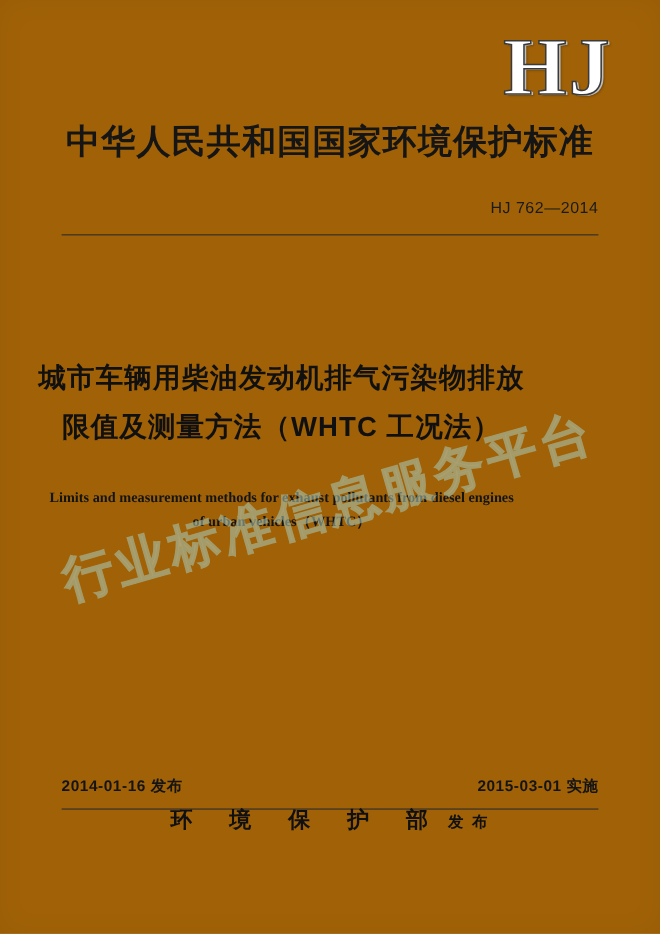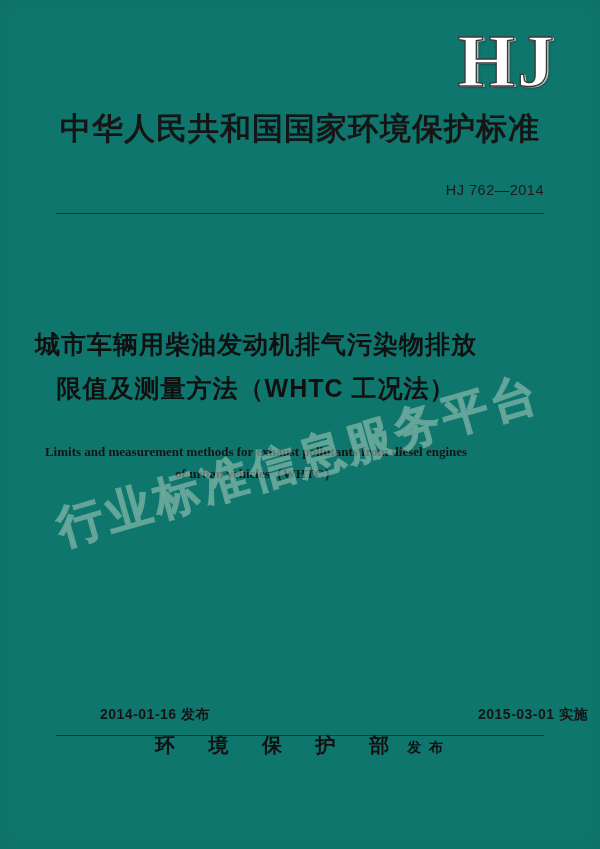--- a/index.html
+++ b/index.html
@@ -12,21 +12,21 @@
     background: #ffffff;
     font-family: "Liberation Serif", serif;
     color: #111111;
     overflow: hidden;
   }
   .page {
     position: relative;
     width: 600px;
     height: 849px;
     box-sizing: border-box;
-    background: #0f766e;
+    background: #a16207;
   }
   
   .page::before {
     content: "";
     position: absolute;
     inset: 0;
     box-shadow: inset 0 0 26px rgba(0,0,0,0.05);
     pointer-events: none;
   }
 
@@ -126,21 +126,20 @@
     top: 706px;
     left: 56px;
     width: 488px;
     display: flex;
     justify-content: space-between;
     font-family: "Liberation Sans", sans-serif;
     font-weight: bold;
     font-size: 14px;
     letter-spacing: 0.5px;
     color: #141414;
-    margin-left: 44px;
   }
 
   .rule-bottom {
     position: absolute;
     top: 735px;
     left: 56px;
     width: 488px;
     height: 1px;
     background: #2b2b2b;
   }

